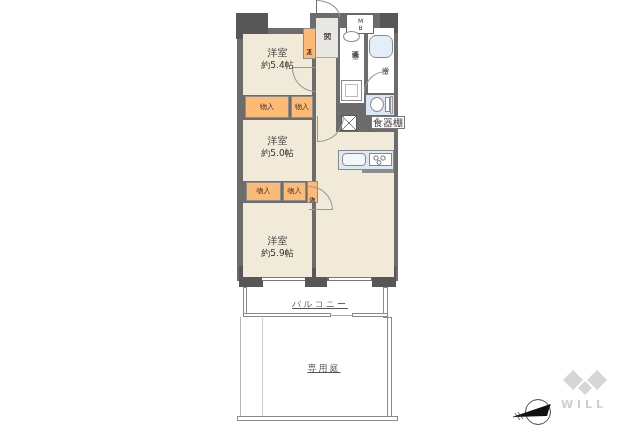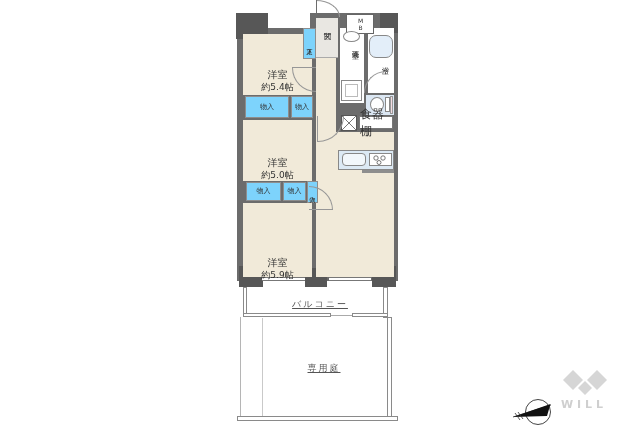--- a/index.html
+++ b/index.html
@@ -6,27 +6,27 @@
   *{box-sizing:border-box;}
   #stage{position:relative;width:640px;height:427px;background:#fff;overflow:hidden;
          font-family:"DejaVu Sans",sans-serif;color:#333;}
   .abs{position:absolute;}
   .wall{background:#6c6c6c;}
   .pillar{background:#575757;}
   .floor{background:#f1ead9;}
   .whitefloor{background:#ffffff;}
   .tile{background:#e9e7e2;}
   .waterfloor{background:#dbe7f3;}
-  .pinkbox{background:#7dd3fc;border:1px solid #8d8d8d;display:flex;align-items:center;justify-content:center;
+  .pinkbox{background:#fdba74;border:1px solid #8d8d8d;display:flex;align-items:center;justify-content:center;
            font-size:7px;line-height:1;color:#333;}
   .fixture{background:#fff;border:1px solid #777;}
   .rail{background:#fff;border:1px solid #8a8a8a;}
   .thinline{background:#aaa;}
   .lbl{text-align:center;line-height:1.25;}
-  .roomname{font-size:10px;margin-top:22px;}
+  .roomname{font-size:10px;}
   .roomsize{font-size:9px;}
   .vt{writing-mode:vertical-rl;text-orientation:upright;line-height:1;letter-spacing:1px;}
   .outlbl{font-size:9px;color:#555;letter-spacing:2px;text-align:center;text-decoration:underline;}
   .arc{border:0 solid #979797;background:transparent;}
   .leaf{background:#6c6c6c;}
   .win{background:#fff;border-top:1px solid #777;border-bottom:1px solid #777;}
 </style>
 </head>
 <body>
 
@@ -87,21 +87,21 @@
   <div class="abs fixture" style="left:385px;top:97px;width:5px;height:15px;border-color:#888;"></div>
   <div class="abs fixture" style="left:370px;top:97px;width:14px;height:15px;border-radius:50%;border-color:#888;"></div>
   <div class="abs" style="left:390px;top:96px;width:3px;height:18px;background:#f4dbe2;border:1px solid #999;"></div>
 
   <div class="abs fixture" style="left:341px;top:115px;width:16px;height:16px;border-color:#555;">
     <svg width="14" height="14" style="display:block;">
       <line x1="0" y1="0" x2="14" y2="14" stroke="#777" stroke-width="1"></line>
       <line x1="14" y1="0" x2="0" y2="14" stroke="#777" stroke-width="1"></line>
     </svg>
   </div>
-  <div class="abs fixture" style="left:359px;top:116px;width:34px;height:13px;border-color:#777;display:flex;align-items:center;justify-content:flex-start;font-size:12px;">
+  <div class="abs fixture" style="left:371px;top:116px;width:34px;height:13px;border-color:#777;display:flex;align-items:center;justify-content:center;font-size:10px;">
     <span>食器棚</span>
   </div>
 
   <div class="abs" style="left:338px;top:150px;width:56px;height:20px;background:#dce9f4;border:1px solid #888;"></div>
   <div class="abs" style="left:342px;top:153px;width:24px;height:13px;background:#f2f7fb;border:1px solid #888;border-radius:4px;"></div>
   <div class="abs" style="left:369px;top:153px;width:23px;height:13px;background:#fff;border:1px solid #888;">
     <svg width="21" height="11" style="display:block;">
       <circle cx="6" cy="4" r="2.2" fill="none" stroke="#555" stroke-width="0.8"></circle>
       <circle cx="13" cy="4" r="2.2" fill="none" stroke="#555" stroke-width="0.8"></circle>
       <circle cx="9" cy="8.5" r="2" fill="none" stroke="#555" stroke-width="0.8"></circle>

